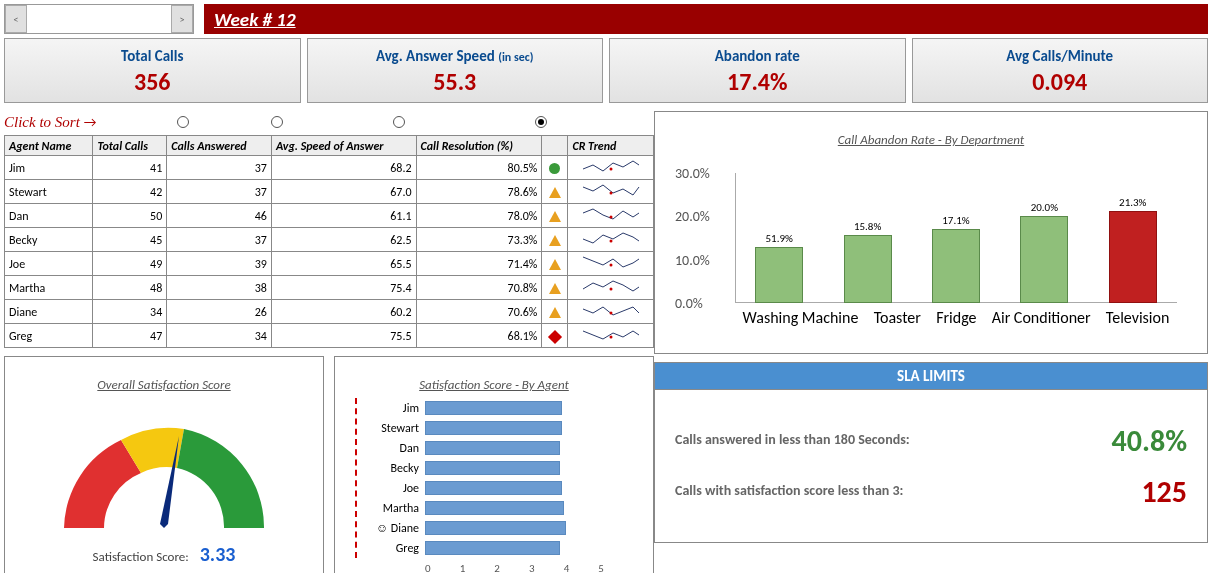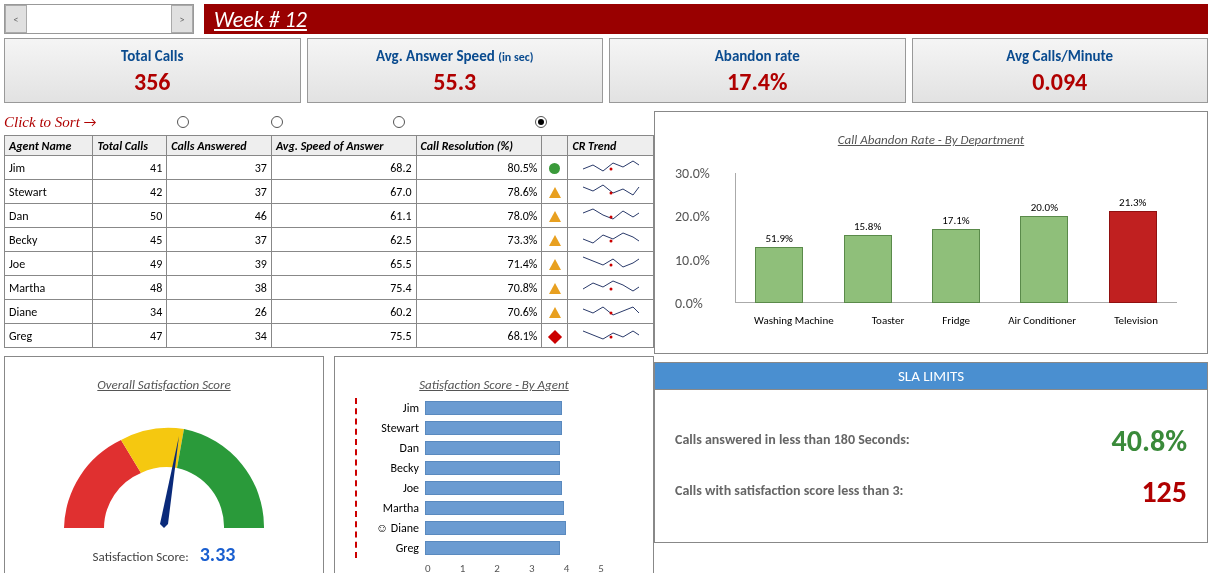--- a/index.html
+++ b/index.html
@@ -5,21 +5,21 @@
   *{box-sizing:border-box;margin:0;padding:0}
   body{font-family:Calibri,Arial,sans-serif;font-size:13px;background:#fff;width:1212px}
   .wrap{padding:4px}
 
   
   .top{display:flex;align-items:stretch;height:30px;margin-bottom:4px}
   .stepper{display:flex;background:#e8e8e8;border:1px solid #999;width:190px}
   .step-btn{width:22px;background:#e0e0e0;border:1px solid #aaa;display:flex;align-items:center;justify-content:center;font-size:10px;color:#666;cursor:pointer}
   .step-mid{flex:1;background:#fff}
   .banner{flex:1;background:#990000;color:#fff;margin-left:10px;display:flex;align-items:center;padding-left:10px}
-  .banner span{font-style:italic;font-weight:normal;font-size:22px;text-decoration:underline}
+  .banner span{font-style:italic;font-weight:bold;font-size:19px;text-decoration:underline}
 
   
   .kpis{display:flex;gap:6px;margin-bottom:8px}
   .kpi{flex:1;border:1px solid #999;background:linear-gradient(#f5f5f5,#e2e2e2);text-align:center;padding:8px 4px 6px}
   .kpi .t{color:#0a4b8f;font-weight:bold;font-size:15px}
   .kpi .t .sub{font-weight:bold;font-size:12px}
   .kpi .v{color:#b00000;font-weight:bold;font-size:24px;margin-top:2px}
 
   
   .mid{display:flex;gap:0}
@@ -69,24 +69,24 @@
   
   .dept{height:180px;position:relative}
   .dept-area{position:absolute;left:60px;right:10px;top:20px;bottom:30px;border-left:1px solid #aaa;border-bottom:1px solid #aaa}
   .dept-yt{position:absolute;left:0;font-size:14px;color:#555;transform:translateY(-50%)}
   .dept-bars{position:absolute;left:60px;right:10px;top:20px;bottom:30px;display:flex;align-items:flex-end;justify-content:space-around}
   .dbarwrap{width:60px;text-align:center}
   .dbar-lbl{font-size:11px;margin-bottom:2px}
   .dbar{margin:0 auto;width:48px;border:1px solid #5a8a4a}
   .dbar.g{background:#8fbf7a}
   .dbar.r{background:#c02020;border-color:#901010}
-  .dept-x{position:absolute;left:60px;right:10px;bottom:6px;display:flex;justify-content:space-around;font-size:11px}
-
-  
-  .sla-head{background:#4a8fd0;color:#fff;text-align:center;font-weight:normal;font-size:15px;padding:4px;margin-top:8px;border:1px solid #888;border-bottom:none}
+  .dept-x{position:absolute;left:60px;right:10px;bottom:6px;display:flex;justify-content:space-around;font-size:16px}
+
+  
+  .sla-head{background:#4a8fd0;color:#fff;text-align:center;font-weight:bold;font-size:15px;padding:4px;margin-top:8px;border:1px solid #888;border-bottom:none}
   .sla-body{border:1px solid #888;padding:18px 20px}
   .sla-row{display:flex;align-items:center;margin:14px 0}
   .sla-t{flex:1;color:#666;font-weight:bold;font-size:14px;line-height:1.2}
   .sla-v{font-weight:bold;font-size:30px;width:150px;text-align:right}
   .sla-v.g{color:#3a8a3a}
   .sla-v.r{color:#b00000}
 </style>
 </head>
 <body>
 

